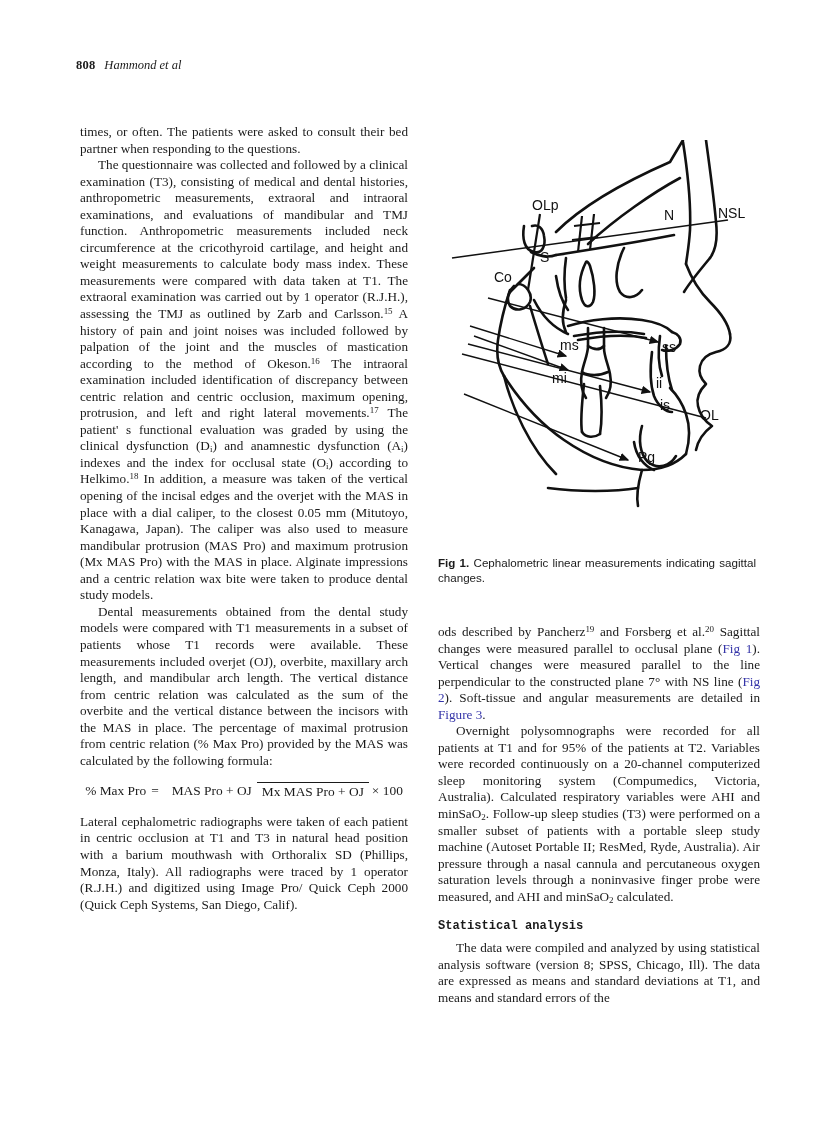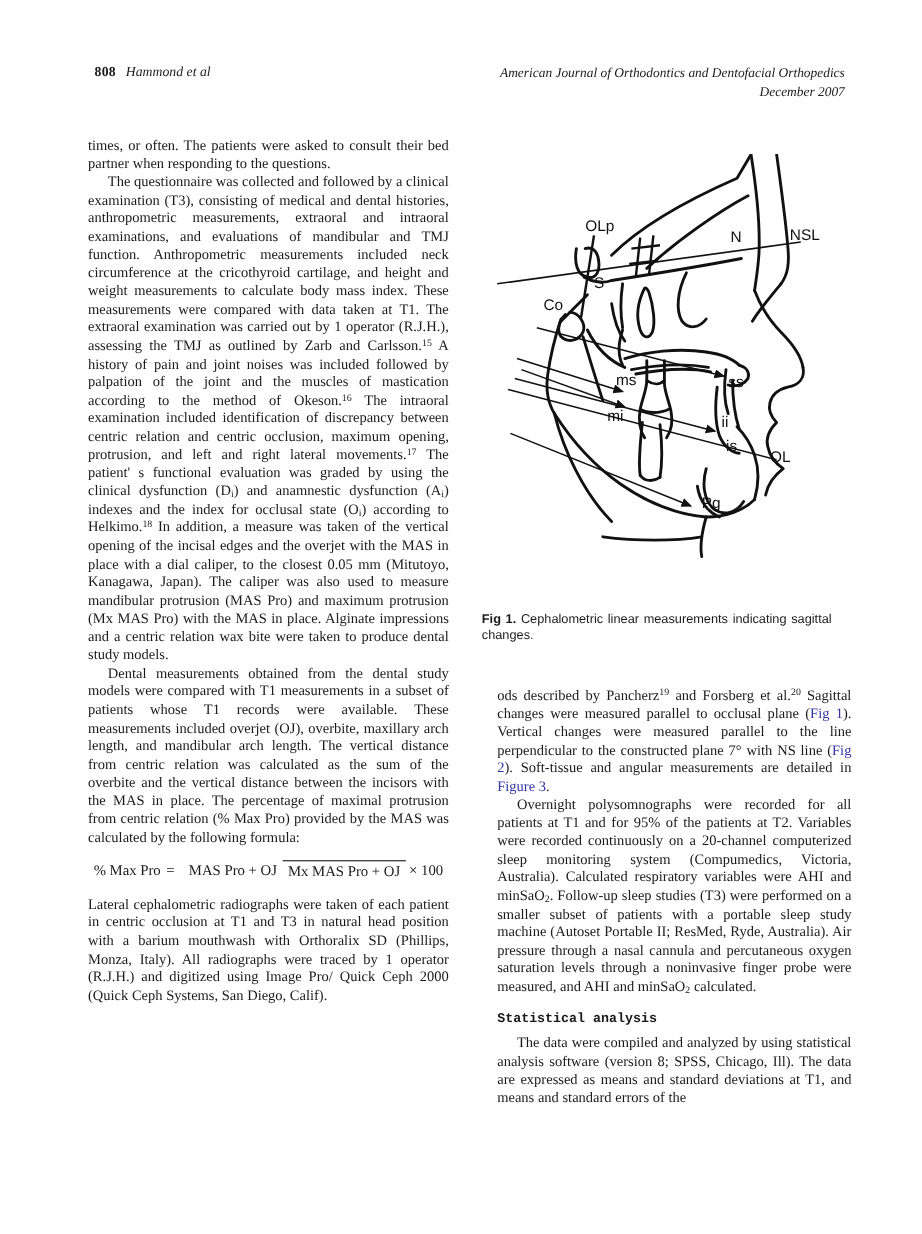--- a/index.html
+++ b/index.html
@@ -12,21 +12,21 @@
     height: 1122px;
     position: relative;
     font-family: "Liberation Serif", "DejaVu Serif", serif;
     color: #1a1a1a;
     overflow: hidden;
   }
 
   
   .running-head {
     position: absolute;
-    left: 86px;
+    left: 76px;
     top: 58px;
     width: 682px;
     height: 40px;
   }
   .rh-left {
     position: absolute;
     left: 0;
     top: 0;
     font-size: 12.5px;
     white-space: nowrap;
@@ -56,21 +56,21 @@
     top: 124px;
     width: 328px;
     font-size: 13.2px;
     line-height: 16.55px;
     text-align: justify;
     text-justify: inter-word;
     -webkit-hyphens: none;
     hyphens: none;
   }
   .col-left  { left: 80px; }
-  .col-right { left: 452px; top: 624px; width: 322px; }
+  .col-right { left: 438px; top: 624px; width: 322px; }
 
   p {
     margin: 0;
     text-indent: 18px;
   }
   p.noindent { text-indent: 0; }
 
   sup {
     font-size: 0.68em;
     vertical-align: 0.42em;
@@ -155,24 +155,20 @@
     font-size: 14px;
     fill: #111111;
   }
 </style>
 </head>
 <body>
 
 <div class="running-head">
   <div class="rh-left">
     <span class="rh-page">808</span><span class="rh-authors">Hammond et al</span>
-  </div>
-  <div class="rh-right">
-    <div>American Journal of Orthodontics and Dentofacial Orthopedics</div>
-    <div>December 2007</div>
   </div>
 </div>
 
 <div class="col col-left">
 
   <p class="noindent"><span>times, or often. The patients were asked to consult their bed partner when responding to the questions.</span></p>
 
   <p><span>The questionnaire was collected and followed by a clinical examination (T3), consisting of medical and dental histories, anthropometric measurements, extraoral and intraoral examinations, and evaluations of mandibular and TMJ function. Anthropometric measurements included neck circumference at the cricothyroid cartilage, and height and weight measurements to calculate body mass index. These measurements were compared with data taken at T1. The extraoral examination was carried out by 1 operator (R.J.H.), assessing the TMJ as outlined by Zarb and Carlsson.</span><sup>15</sup><span> A history of pain and joint noises was included followed by palpation of the joint and the muscles of mastication according to the method of Okeson.</span><sup>16</sup><span> The intraoral examination included identification of discrepancy between centric relation and centric occlusion, maximum opening, protrusion, and left and right lateral movements.</span><sup>17</sup><span> The patient' s functional evaluation was graded by using the clinical dysfunction (D</span><sub>i</sub><span>) and anamnestic dysfunction (A</span><sub>i</sub><span>) indexes and the index for occlusal state (O</span><sub>i</sub><span>) according to Helkimo.</span><sup>18</sup><span> In addition, a measure was taken of the vertical opening of the incisal edges and the overjet with the MAS in place with a dial caliper, to the closest 0.05 mm (Mitutoyo, Kanagawa, Japan). The caliper was also used to measure mandibular protrusion (MAS Pro) and maximum protrusion (Mx MAS Pro) with the MAS in place. Alginate impressions and a centric relation wax bite were taken to produce dental study models.</span></p>
 
   <p><span>Dental measurements obtained from the dental study models were compared with T1 measurements in a subset of patients whose T1 records were available. These measurements included overjet (OJ), overbite, maxillary arch length, and mandibular arch length. The vertical distance from centric relation was calculated as the sum of the overbite and the vertical distance between the incisors with the MAS in place. The percentage of maximal protrusion from centric relation (% Max Pro) provided by the MAS was calculated by the following formula:</span></p>

